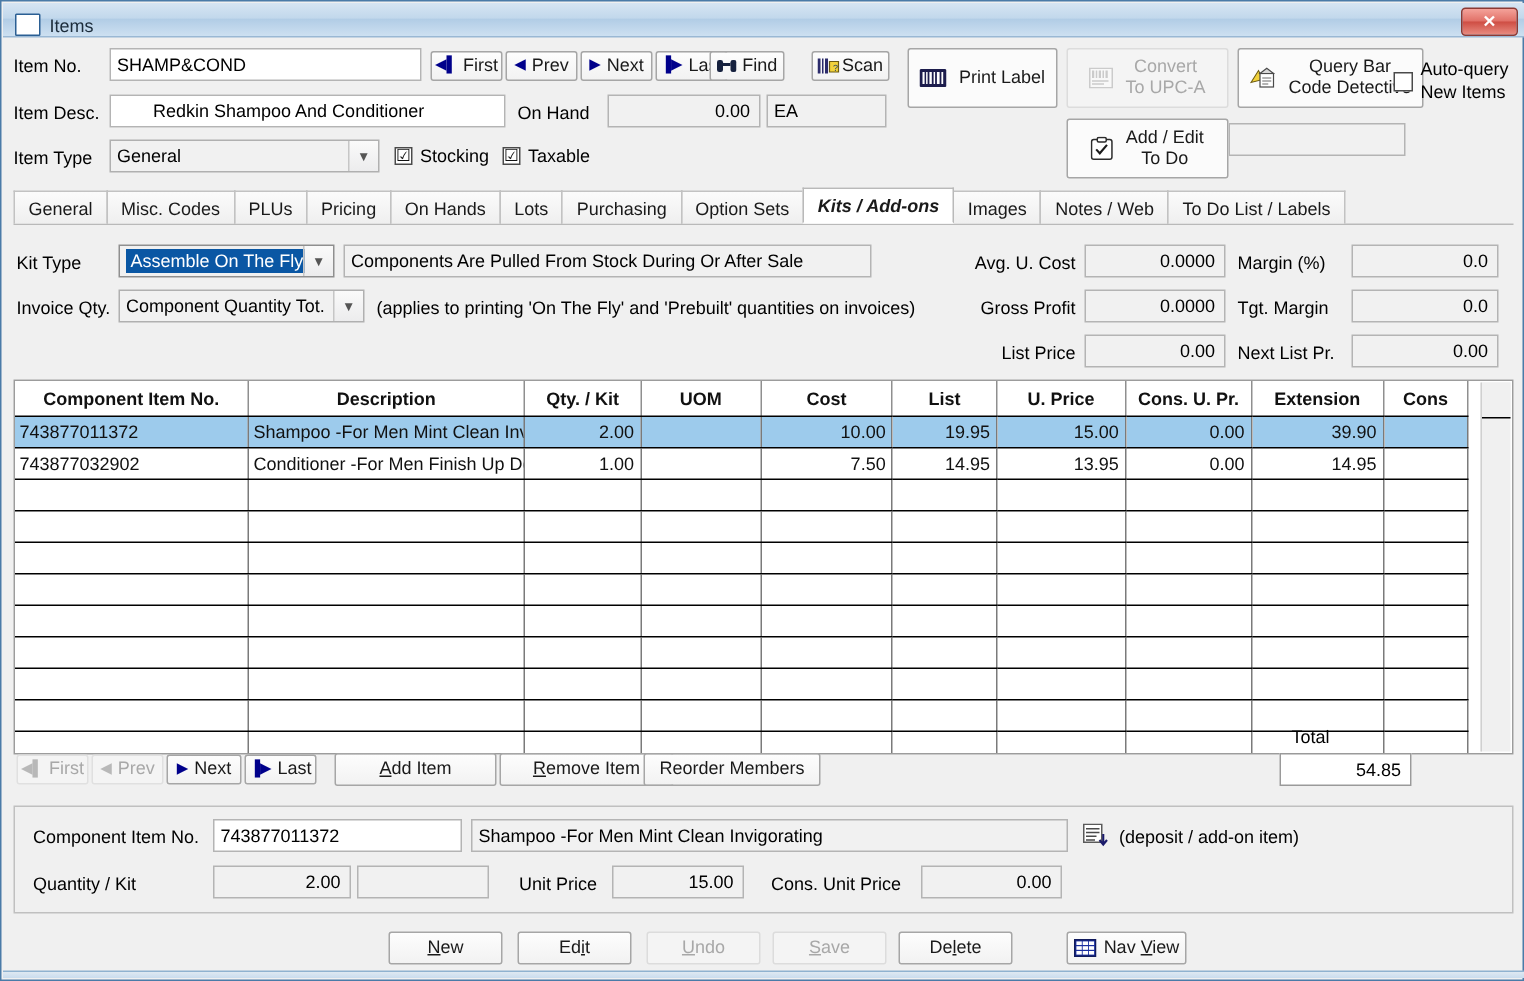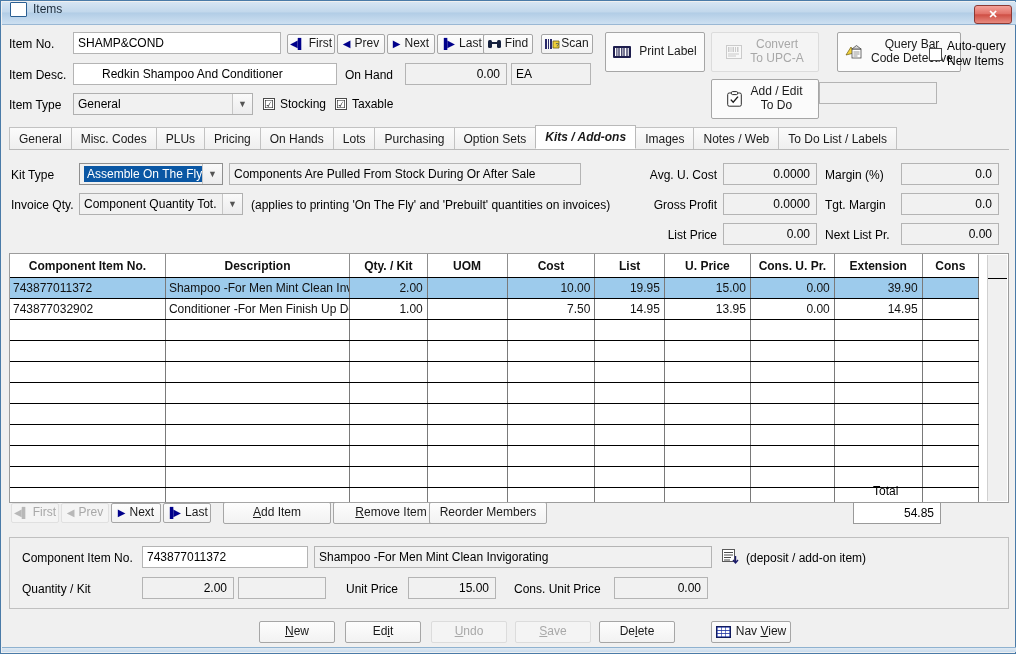--- a/index.html
+++ b/index.html
@@ -13,21 +13,21 @@
     position:absolute;left:0;top:0;width:1016px;height:654px;
     box-sizing:border-box;
     border:1px solid #4a7ba8;
     background:#f0f0f0;
   }
   
   .titlebar{
     position:absolute;left:1px;top:1px;width:1014px;height:22px;
     background:linear-gradient(to bottom,#d6e5f3 0%,#c2d8ec 45%,#b2cde6 50%,#cde0f1 100%);
     border-bottom:1px solid #9ab8d4;
-    display:flex;align-items:flex-start;
+    display:flex;align-items:flex-end;
   }
   .title-icon{
     width:15px;height:13px;margin-left:8px;margin-right:6px;
     background:#fff;border:1.5px solid #2b5f93;border-radius:1px;
     box-shadow:inset 0 0 0 1px #fff;
   }
   .title-text{font-size:12px;color:#1b2b3a;}
   .close-btn{
     position:absolute;right:4px;top:3px;width:36px;height:17px;
     background:linear-gradient(to bottom,#f4a29a 0%,#e2736a 45%,#cf4f45 52%,#e88b80 100%);
@@ -189,21 +189,21 @@
     <span>Prev</span>
   </div>
   <div class="btn nav" style="position:absolute;left:386px;top:33px;width:48px;height:20px;">
     <span class="navicon">▶</span>
     <span>Next</span>
   </div>
   <div class="btn nav" style="position:absolute;left:436px;top:33px;width:48px;height:20px;">
     <span class="navicon">▐▶</span>
     <span>Last</span>
   </div>
-  <div class="btn nav" style="position:absolute;left:482px;top:33px;width:50px;height:20px;">
+  <div class="btn nav" style="position:absolute;left:472px;top:33px;width:50px;height:20px;">
     <svg width="13" height="10" viewBox="0 0 13 10">
       <rect x="0" y="1" width="4" height="8" rx="1.5" fill="#16213e"></rect>
       <rect x="9" y="1" width="4" height="8" rx="1.5" fill="#16213e"></rect>
       <rect x="4" y="3" width="5" height="2" fill="#16213e"></rect>
     </svg>
     <span>Find</span>
   </div>
   <div class="btn nav" style="position:absolute;left:540px;top:33px;width:52px;height:20px;gap:1px;">
     <svg width="15" height="12" viewBox="0 0 15 12">
       <rect x="0" y="1" width="2" height="10" fill="#2b2b6b"></rect>
@@ -242,21 +242,21 @@
         <rect x="2" y="8.5" width="11" height="1"></rect>
           <rect x="2" y="10.5" width="8" height="1"></rect>
       </g>
     </svg>
     <div style="text-align:center;">
       <div>Convert</div>
       <div>To UPC-A</div>
     </div>
   </div>
 
-  <div class="btn flat" style="position:absolute;left:824px;top:31px;width:124px;height:40px;gap:6px;margin-left:12px;">
+  <div class="btn flat" style="position:absolute;left:824px;top:31px;width:124px;height:40px;gap:6px;">
     <svg width="20" height="16" viewBox="0 0 20 16">
       <path d="M1 11 L6 3 L9 9 Z" fill="#f2d23a" stroke="#6b5a10" stroke-width="0.7"></path>
       <rect x="7" y="5" width="9" height="9" fill="#fff" stroke="#4a4a4a" stroke-width="0.8"></rect>
       <path d="M7 5 L11.5 1.5 L16 5 Z" fill="#d8d8d8" stroke="#4a4a4a" stroke-width="0.8"></path>
       <g stroke="#6a6a6a" stroke-width="0.7">
           <path d="M8.5 8h6M8.5 10h6M8.5 12h4"></path>
         </g>
     </svg>
     <div style="text-align:center;">
       <div>Query Bar</div>
@@ -518,21 +518,21 @@
   </div>
 
   <div class="btn" style="position:absolute;left:222px;top:501px;width:108px;height:22px;">
     <span><u>A</u><span>dd Item</span></span>
   </div>
   <div class="btn" style="position:absolute;left:332px;top:501px;width:116px;height:22px;">
     <span><u>R</u><span>emove Item</span></span>
   </div>
   <div class="btn" style="position:absolute;left:428px;top:501px;width:118px;height:22px;">Reorder Members</div>
 
-  <div class="lbl" style="position:absolute;left:860px;top:483px;margin-left:12px;">Total</div>
+  <div class="lbl" style="position:absolute;left:860px;top:483px;">Total</div>
   <div class="field white num" style="position:absolute;left:852px;top:501px;width:88px;height:22px;border-color:#9a9a9a;">54.85</div>
 
   <div class="detailbox">
     <div class="lbl" style="position:absolute;left:12px;top:13px;">Component Item No.</div>
     <div class="field white" style="position:absolute;left:132px;top:8px;width:166px;height:22px;">743877011372</div>
     <div class="field" style="position:absolute;left:304px;top:8px;width:398px;height:22px;">Shampoo -For Men Mint Clean Invigorating</div>
     <div style="position:absolute;left:710px;top:9px;width:20px;height:20px;display:flex;align-items:center;justify-content:center;cursor:pointer;">
       <svg width="17" height="16" viewBox="0 0 17 16">
         <rect x="0.5" y="0.5" width="12" height="12" fill="#fff" stroke="#5a5a5a"></rect>
         <g stroke="#4a4a4a" stroke-width="1">

